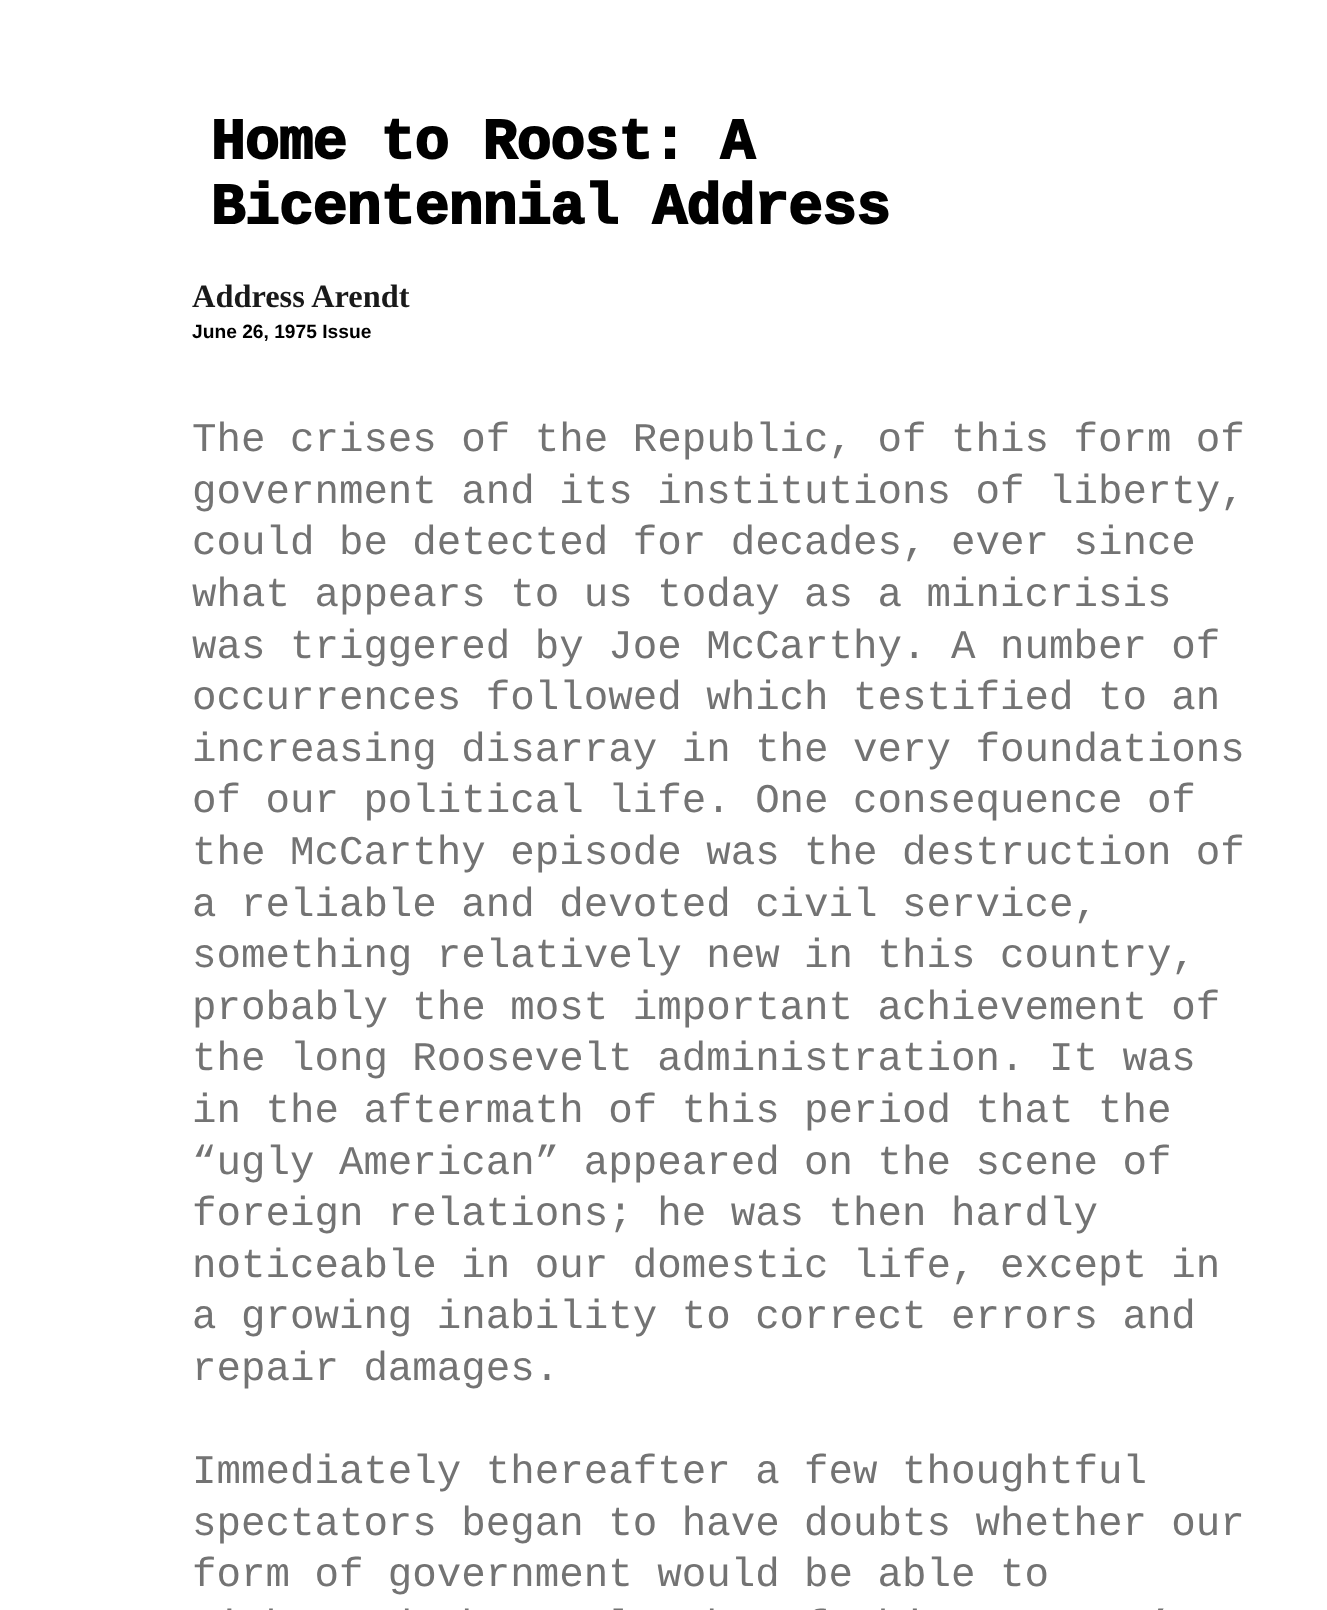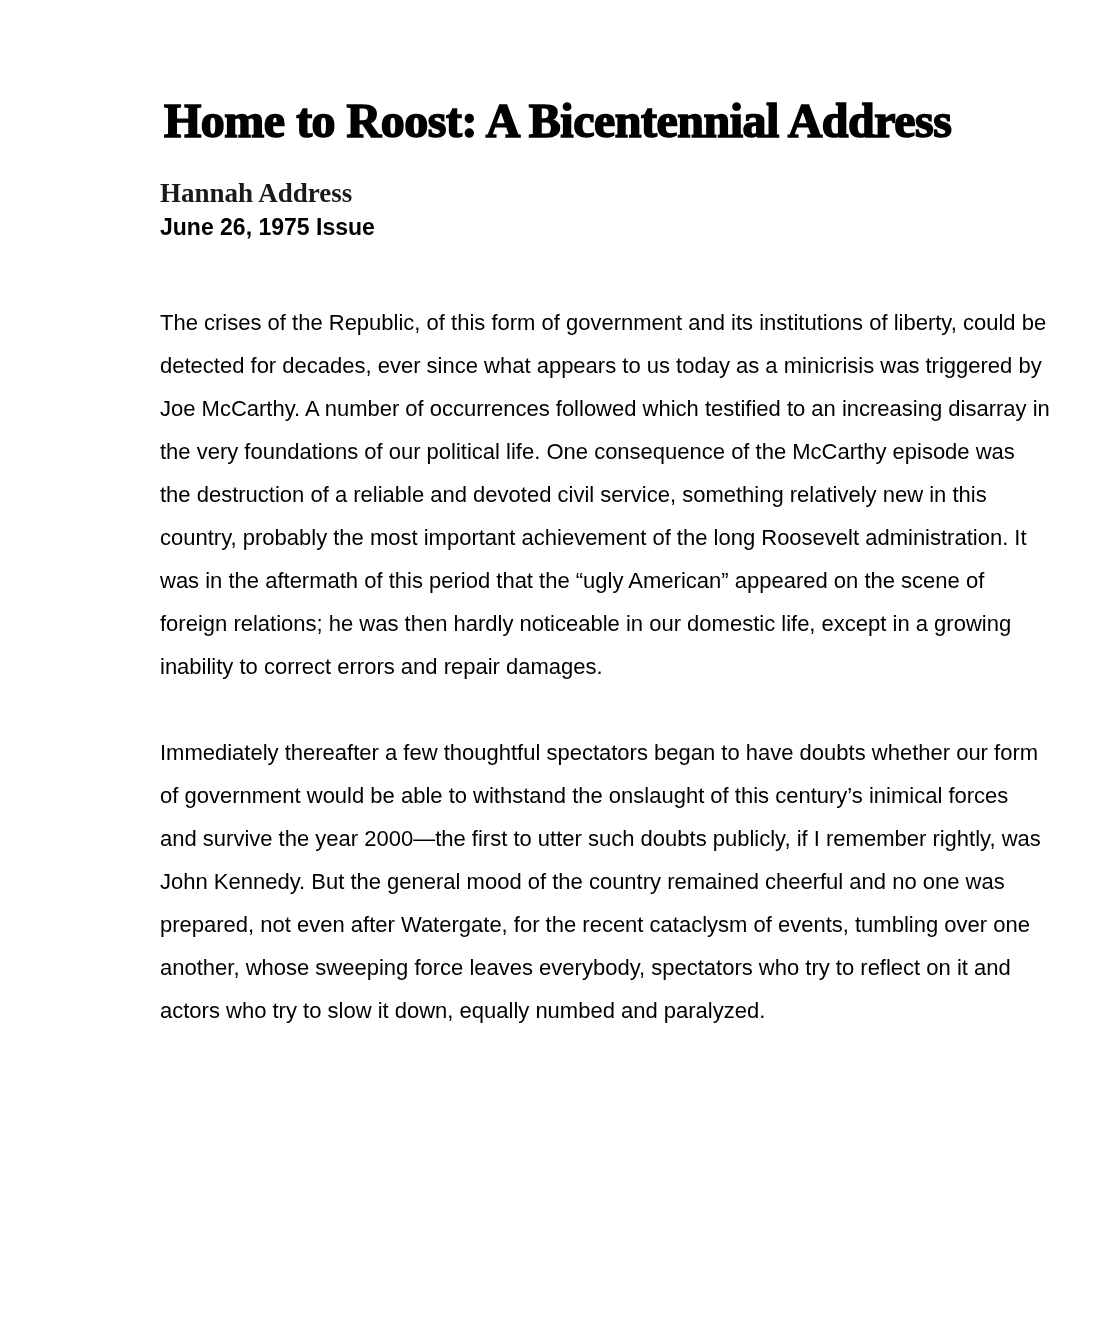--- a/index.html
+++ b/index.html
@@ -21,74 +21,74 @@
     font-size: 37px;
     line-height: 1.05;
     letter-spacing: -0.5px;
     color: #000000;
     -webkit-text-stroke: 1.3px #000000;
     margin: 0;
     cursor: pointer;
     display: inline-block;
   }
   .article-title {
-    font-family: Liberation Serif, serif;
+    font-family: Liberation Mono, monospace;
     font-weight: 900;
     font-size: 48px;
     line-height: 1.12;
     letter-spacing: -0.5px;
     color: #000000;
     -webkit-text-stroke: 1.6px #000000;
-    margin: 66px 0 0 4px;
+    margin: 66px 0 0 16px;
     max-width: 820px;
   }
   .author {
     font-family: "Liberation Serif", "DejaVu Serif", serif;
     font-weight: 700;
     font-size: 27px;
     line-height: 1.15;
     color: #1a1a1a;
     margin-top: 30px;
     cursor: pointer;
     display: inline-block;
   }
   .issue-date {
     font-family: "Liberation Sans", "DejaVu Sans", sans-serif;
     font-weight: 600;
-    font-size: 23px;
+    font-size: 16px;
     line-height: 1.2;
     color: #000000;
     margin-top: 5px;
     cursor: pointer;
     display: block;
     width: max-content;
   }
   .body-text {
     margin-top: 60px;
     max-width: 896px;
   }
   .body-text p {
-    font-family: Liberation Sans, sans-serif;
+    font-family: Liberation Mono, monospace;
     font-weight: 400;
-    font-size: 22px;
+    font-size: 34px;
     line-height: 43px;
-    color: #000000;
+    color: #737373;
     margin: 0 0 43px 0;
   }
 </style>
 </head>
 <body>
 
 <div class="page">
 
 
   <h1 class="article-title">Home to Roost: A Bicentennial Address</h1>
 
   <div>
-    <span class="author">Hannah Address</span>
+    <span class="author">Address Arendt</span>
     <span class="issue-date">June 26, 1975 Issue</span>
   </div>
 
   <div class="body-text">
     <p>The crises of the Republic, of this form of government and its institutions of liberty, could be detected for decades, ever since what appears to us today as a minicrisis was triggered by Joe McCarthy. A number of occurrences followed which testified to an increasing disarray in the very foundations of our political life. One consequence of the McCarthy episode was the destruction of a reliable and devoted civil service, something relatively new in this country, probably the most important achievement of the long Roosevelt administration. It was in the aftermath of this period that the “ugly American” appeared on the scene of foreign relations; he was then hardly noticeable in our domestic life, except in a growing inability to correct errors and repair damages.</p>
     <p>Immediately thereafter a few thoughtful spectators began to have doubts whether our form of government would be able to withstand the onslaught of this century’s inimical forces and survive the year 2000—the first to utter such doubts publicly, if I remember rightly, was John Kennedy. But the general mood of the country remained cheerful and no one was prepared, not even after Watergate, for the recent cataclysm of events, tumbling over one another, whose sweeping force leaves everybody, spectators who try to reflect on it and actors who try to slow it down, equally numbed and paralyzed.</p>
   </div>
 
 </div>
 

